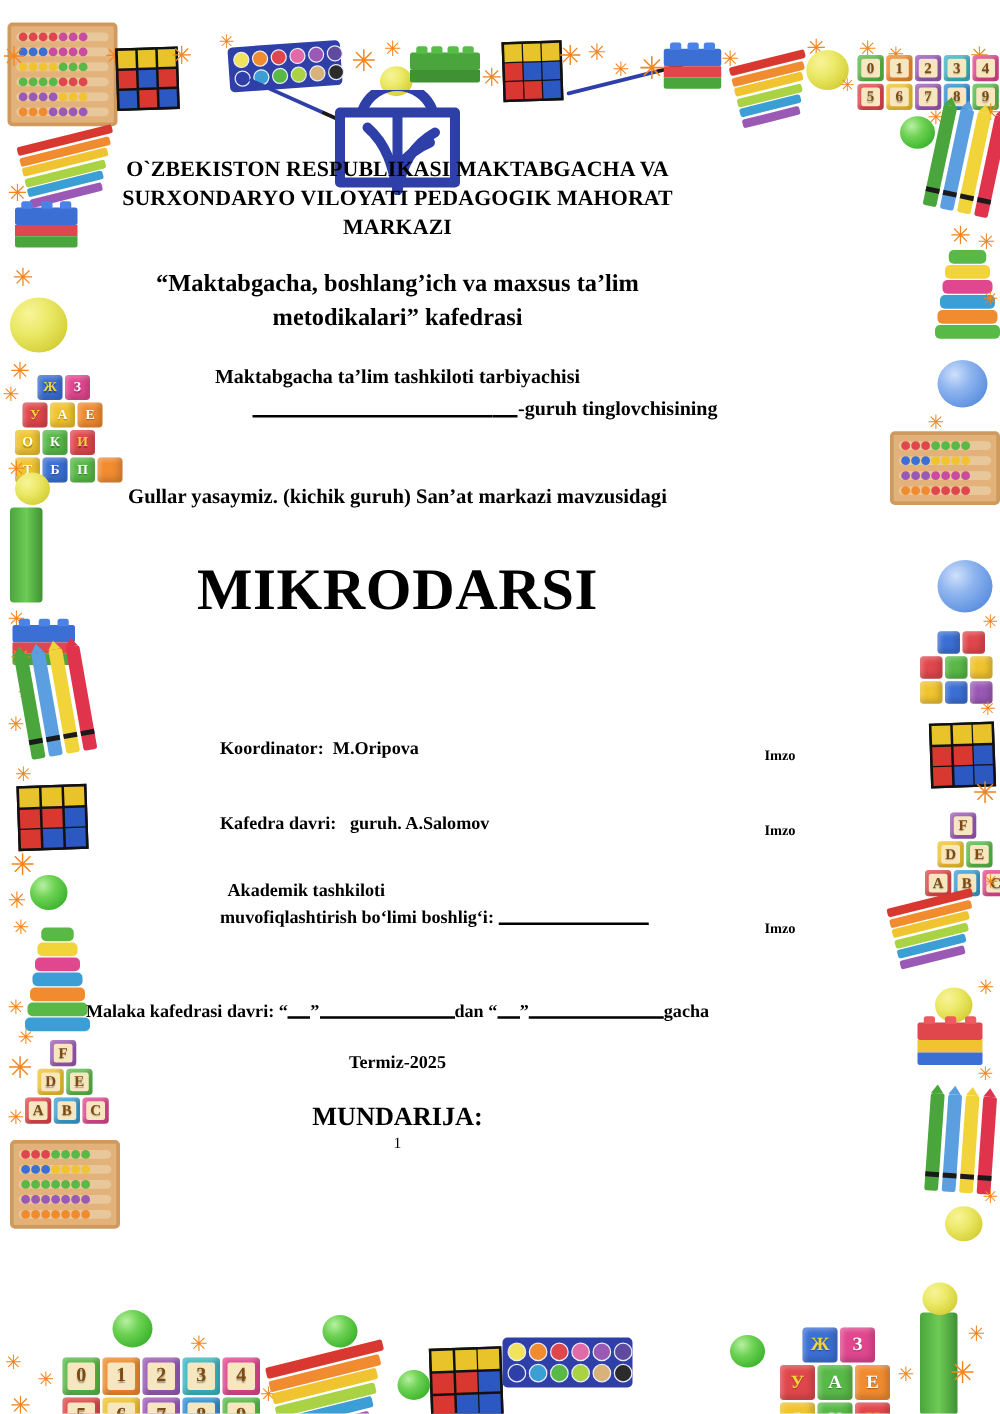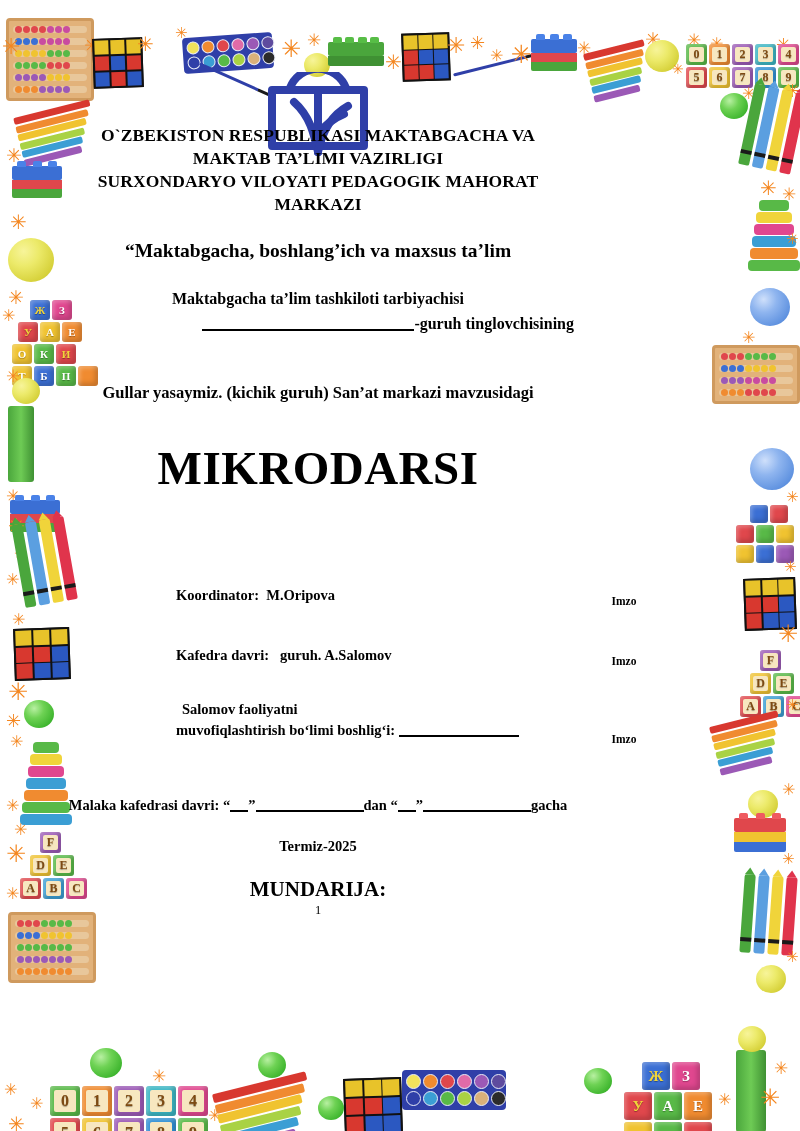--- a/index.html
+++ b/index.html
@@ -1068,27 +1068,27 @@
           <path d="M54 22 L54 80"></path>
           <path d="M54 80 C50 62 46 44 30 30"></path>
           <path d="M54 80 C58 60 66 44 84 34"></path>
           <path d="M54 62 C62 52 70 46 80 42"></path>
         </g>
       </svg>
     </div>
 
     <div class="org-title">
       <div>O`ZBEKISTON RESPUBLIKASI MAKTABGACHA VA</div>
-      <div>MAKTAB TA’LIMI VAZIRLIGI</div>
       <div>SURXONDARYO VILOYATI PEDAGOGIK MAHORAT</div>
       <div>MARKAZI</div>
     </div>
 
     <div class="dept-title">
       <div>“Maktabgacha, boshlang’ich va maxsus ta’lim</div>
+      <div>metodikalari” kafedrasi</div>
     </div>
 
     <div class="role-line">
       <div>Maktabgacha ta’lim tashkiloti tarbiyachisi</div>
       <div class="second">
         <span class="blank w-long"></span><span class="blank w-short"></span><span>-guruh tinglovchisining</span>
       </div>
     </div>
 
     <div class="topic-line">Gullar yasaymiz. (kichik guruh) San’at markazi mavzusidagi</div>
@@ -1109,21 +1109,21 @@
       <div class="sig-row" style="margin-top:16px;">
         <span class="label">Kafedra davri:</span>&nbsp;&nbsp;
         <span class="label">guruh. A.Salomov</span>
         <span class="sig-right">
           <span class="rule"></span>
           <div class="imzo">Imzo</div>
         </span>
       </div>
 
       <div class="sig-row two-line" style="margin-top:10px;">
-        <span class="l1">Salomov faoliyatni</span>
+        <span class="l1">Akademik tashkiloti</span>
         <span class="l2">
           <span>muvofiqlashtirish bo‘limi boshlig‘i:</span>
           <span class="blank w-mid"></span>
         </span>
         <span class="sig-right" style="top:30px;">
           <span class="rule"></span>
           <div class="imzo">Imzo</div>
         </span>
       </div>
     </div>

